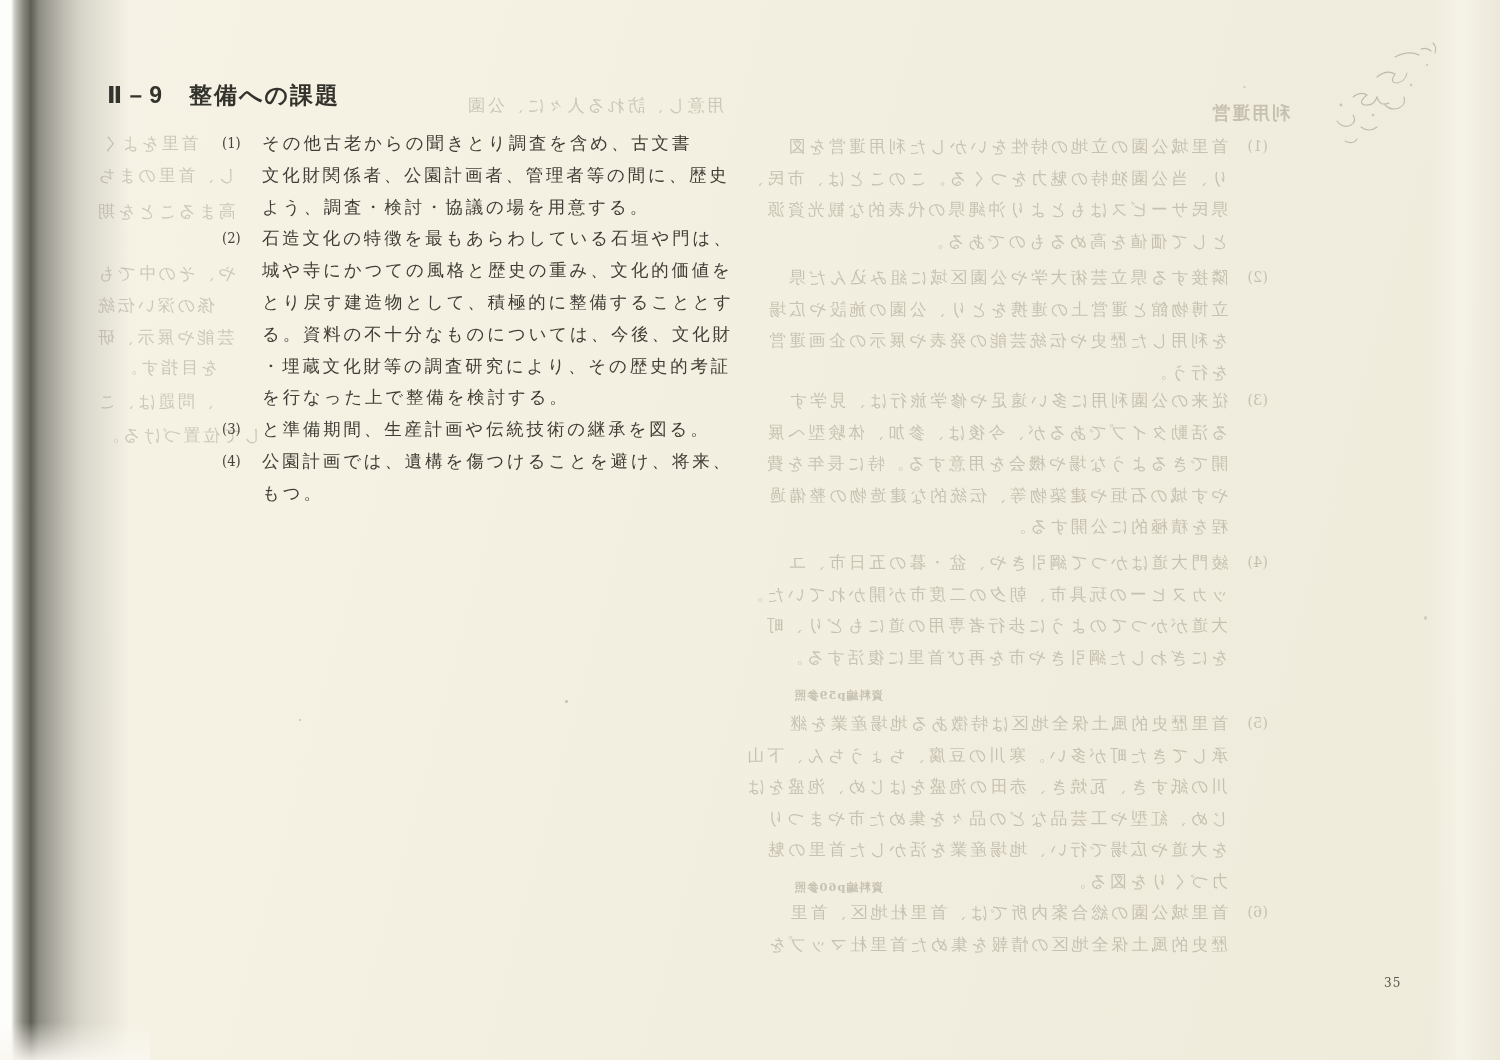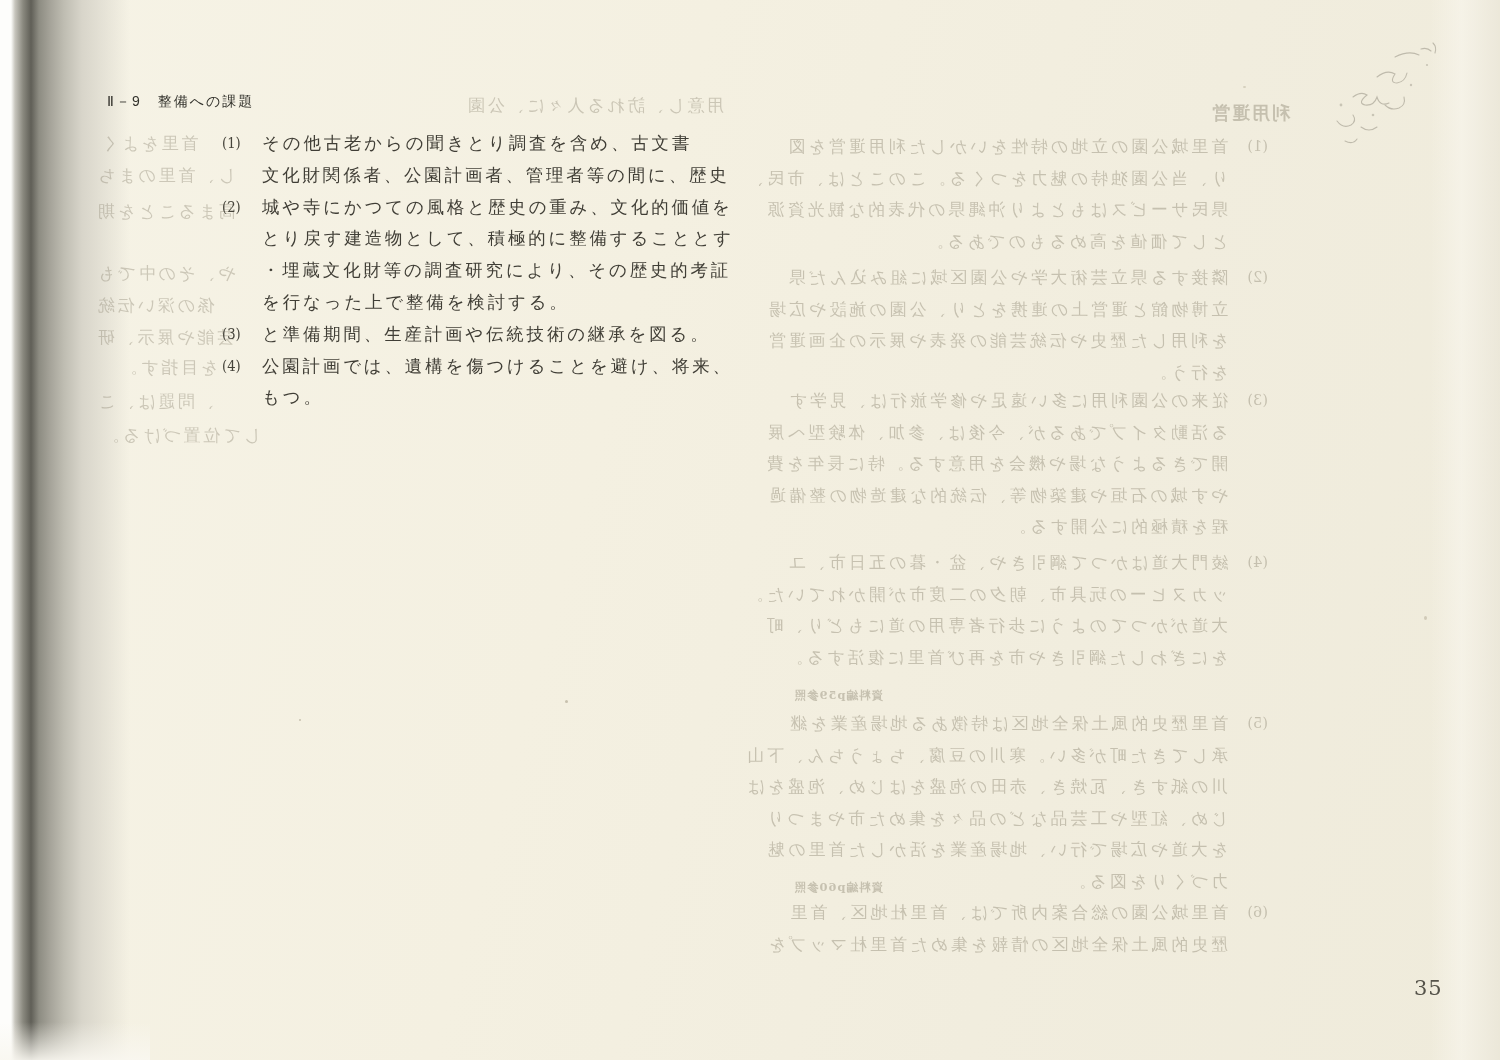--- a/index.html
+++ b/index.html
@@ -19,23 +19,23 @@
   .spine-fade{
     position:absolute;left:0;top:1022px;width:150px;height:38px;
     background:linear-gradient(to bottom,rgba(248,246,238,0),rgba(249,247,240,.9));
   }
   .right-edge{
     position:absolute;right:0;top:0;width:70px;height:1060px;
     background:linear-gradient(to right,rgba(255,255,255,0),rgba(252,250,244,.45) 45%,rgba(232,228,215,.55) 100%);
   }
   
   .heading{
-    position:absolute;left:107px;top:93px;
+    position:absolute;left:107px;top:80px;
     font-family:"Liberation Sans","DejaVu Sans",sans-serif;
-    font-weight:400;font-size:14px;letter-spacing:2px;color:#33322c;
+    font-weight:700;font-size:23px;letter-spacing:2px;color:#33322c;
     white-space:nowrap;
   }
   
   .body-block{
     position:absolute;left:222px;top:128px;width:540px;
     font-size:17.4px;line-height:31.8px;letter-spacing:2.9px;color:#403e36;
   }
   .item{position:relative;}
   .item-num{
     position:absolute;left:0;top:0;font-size:15.5px;letter-spacing:0;
@@ -57,22 +57,22 @@
   .bblock{position:absolute;left:115px;width:512px;}
   .bnum{position:absolute;left:0;top:0;font-size:14.5px;letter-spacing:0;line-height:31.5px;}
   .bline{padding-left:40px;white-space:nowrap;}
   .bnote{position:absolute;left:500px;font-size:11.5px;letter-spacing:1px;white-space:nowrap;font-weight:700;}
   .bleed-left{position:absolute;left:0;top:0;width:760px;height:1060px;
     color:#8a8370;opacity:.38;filter:blur(.6px);
     font-size:17px;letter-spacing:2.8px;}
   .bfrag{position:absolute;transform:scaleX(-1);white-space:nowrap;line-height:30px;}
   
   .page-number{
-    position:absolute;left:1414px;top:976px;
-    font-size:21px;letter-spacing:1px;color:#55534a;text-align:right;
+    position:absolute;left:1384px;top:976px;
+    font-size:12px;letter-spacing:1px;color:#55534a;text-align:right;
   }
   
   .smudge{position:absolute;left:1315px;top:35px;}
   .speck{position:absolute;border-radius:50%;background:#aaa28c;opacity:.6;}
 </style>
 </head>
 <body>
 
 <div class="scan">
 
@@ -142,25 +142,28 @@
       <div class="bnote" style="top: 776px;">資料編p60参照</div>
     </div>
 
   <div class="heading">Ⅱ－9　整備への課題</div>
 
   <div class="body-block">
       <div class="item">
         <div class="item-num">(1)</div>
         <div class="item-line">その他古老からの聞きとり調査を含め、古文書</div>
         <div class="item-line">文化財関係者、公園計画者、管理者等の間に、歴史</div>
+        <div class="item-line">よう、調査・検討・協議の場を用意する。</div>
       </div>
       <div class="item">
         <div class="item-num">(2)</div>
+        <div class="item-line">石造文化の特徴を最もあらわしている石垣や門は、</div>
         <div class="item-line">城や寺にかつての風格と歴史の重み、文化的価値を</div>
         <div class="item-line">とり戻す建造物として、積極的に整備することとす</div>
+        <div class="item-line">る。資料の不十分なものについては、今後、文化財</div>
         <div class="item-line">・埋蔵文化財等の調査研究により、その歴史的考証</div>
         <div class="item-line">を行なった上で整備を検討する。</div>
       </div>
       <div class="item">
         <div class="item-num">(3)</div>
         <div class="item-line">と準備期間、生産計画や伝統技術の継承を図る。</div>
       </div>
       <div class="item">
         <div class="item-num">(4)</div>
         <div class="item-line">公園計画では、遺構を傷つけることを避け、将来、</div>

